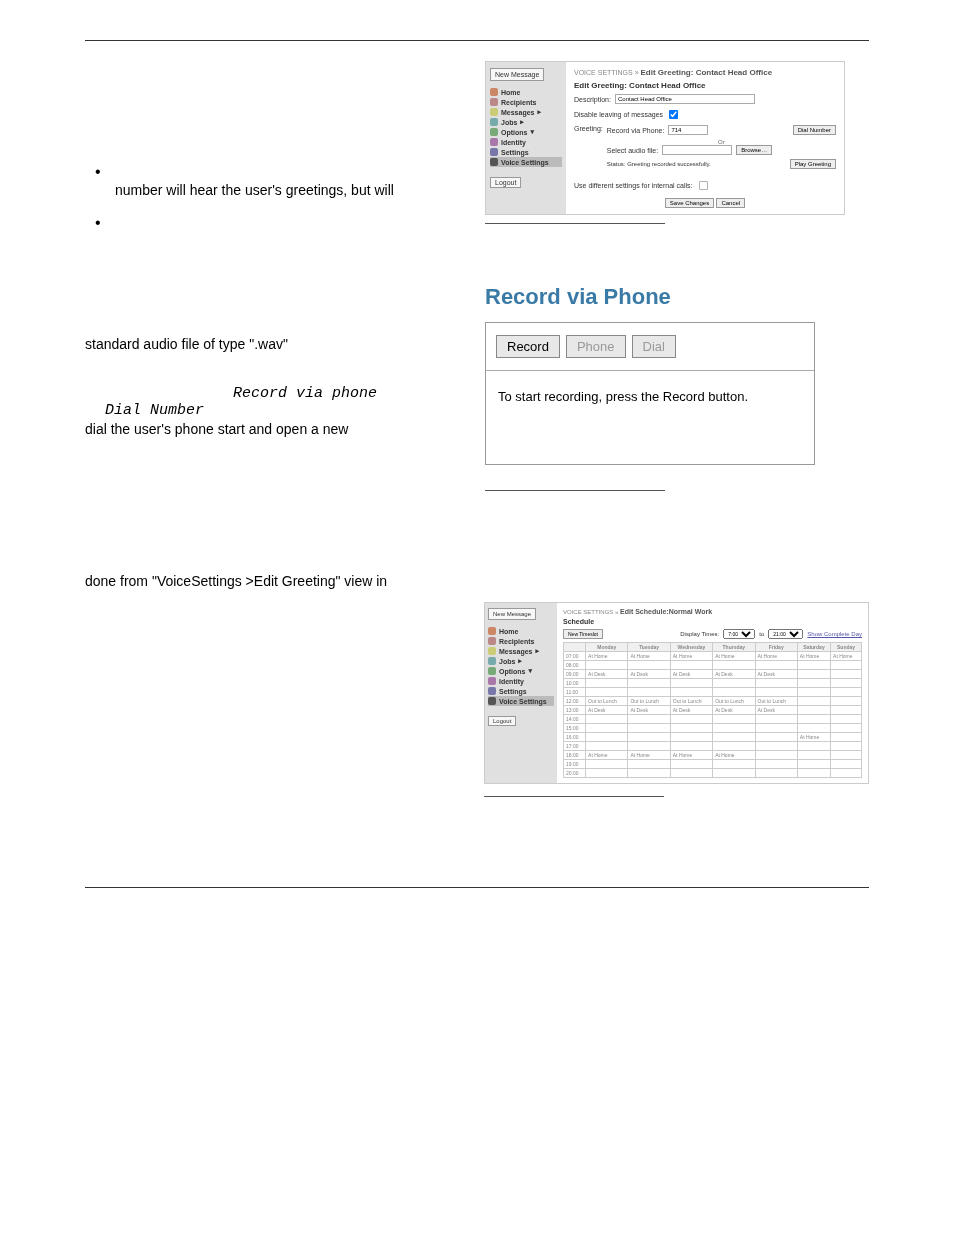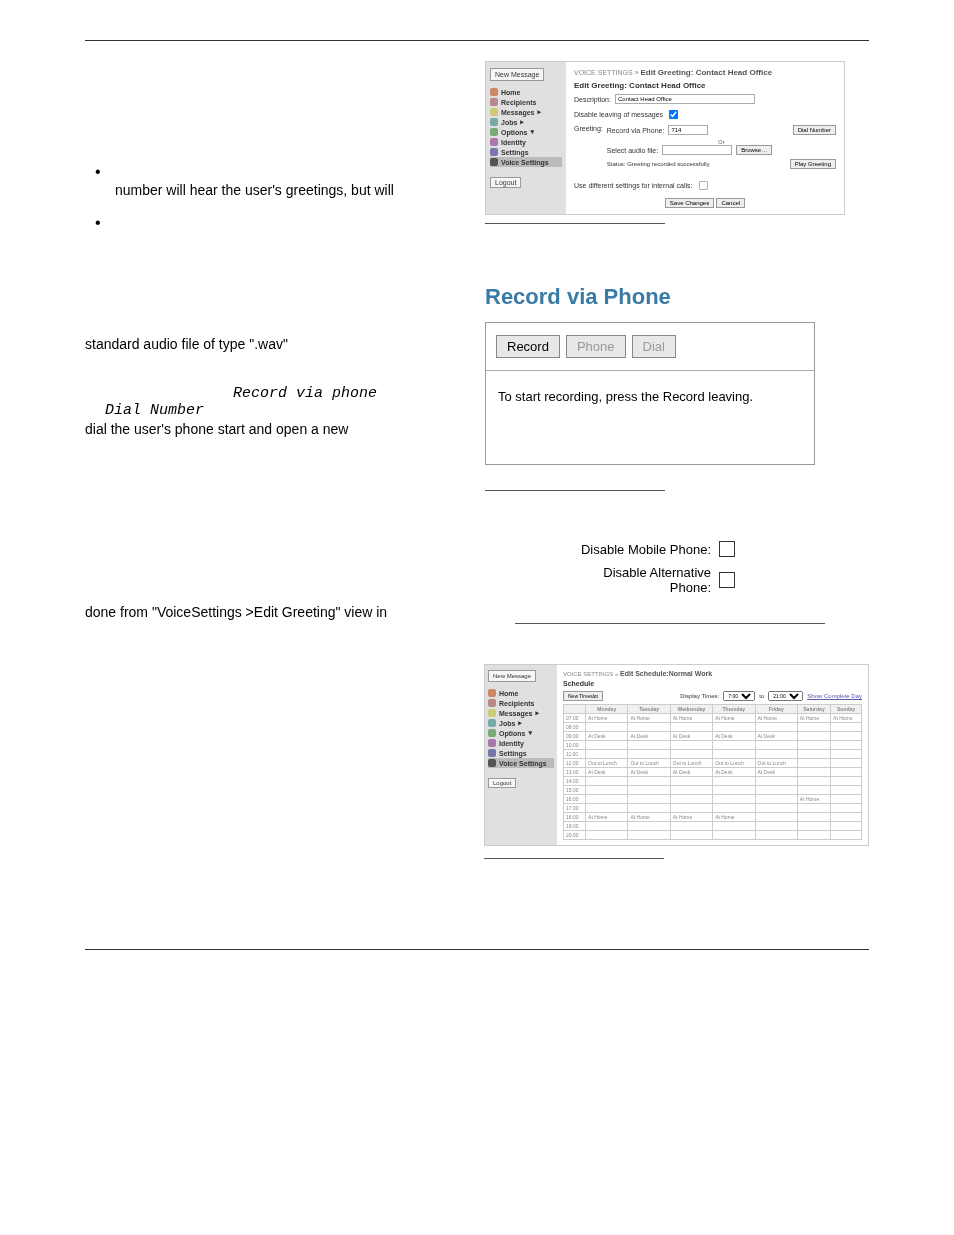--- a/index.html
+++ b/index.html
@@ -172,42 +172,29 @@
       <div class="text-line">dial the user's phone start and open a new</div>
     </div>
     <div class="right-col">
       <div class="heading">Record via Phone</div>
       <div class="rvp-box">
         <div class="rvp-top">
           <button class="rvp-btn">Record</button>
           <button class="rvp-btn disabled">Phone</button>
           <button class="rvp-btn disabled">Dial</button>
         </div>
-        <div class="rvp-body">To start recording, press the Record leaving.</div>
+        <div class="rvp-body">To start recording, press the Record button.</div>
       </div>
       <div class="figure-rule" style="margin-top:25px;"></div>
     </div>
   </div>
 
   <div class="content-row" style="align-items:center;">
     <div class="left-col" style="padding-top:40px;">
       <div class="text-line">done from "VoiceSettings &gt;Edit Greeting" view in</div>
-    </div>
-    <div class="right-col" style="padding-left:30px;">
-      <div class="dis-box">
-        <div class="dis-row">
-          <span class="dis-label">Disable Mobile Phone:</span>
-          <span class="chk"></span>
-        </div>
-        <div class="dis-row">
-          <span class="dis-label" style="max-width:130px;">Disable Alternative Phone:</span>
-          <span class="chk"></span>
-        </div>
-      </div>
-      <div class="figure-rule-long" style="width:310px;"></div>
     </div>
   </div>
 
   <div class="content-row" style="justify-content:flex-end;">
     <div class="right-col" style="flex:0 0 385px;">
       <div class="fig-sched">
         <div class="sc-row">
           <div class="sc-sidebar">
             <div class="eg-newmsg" style="font-size:6px;">New Message</div>
             <ul class="eg-nav" style="font-size:6px;">

